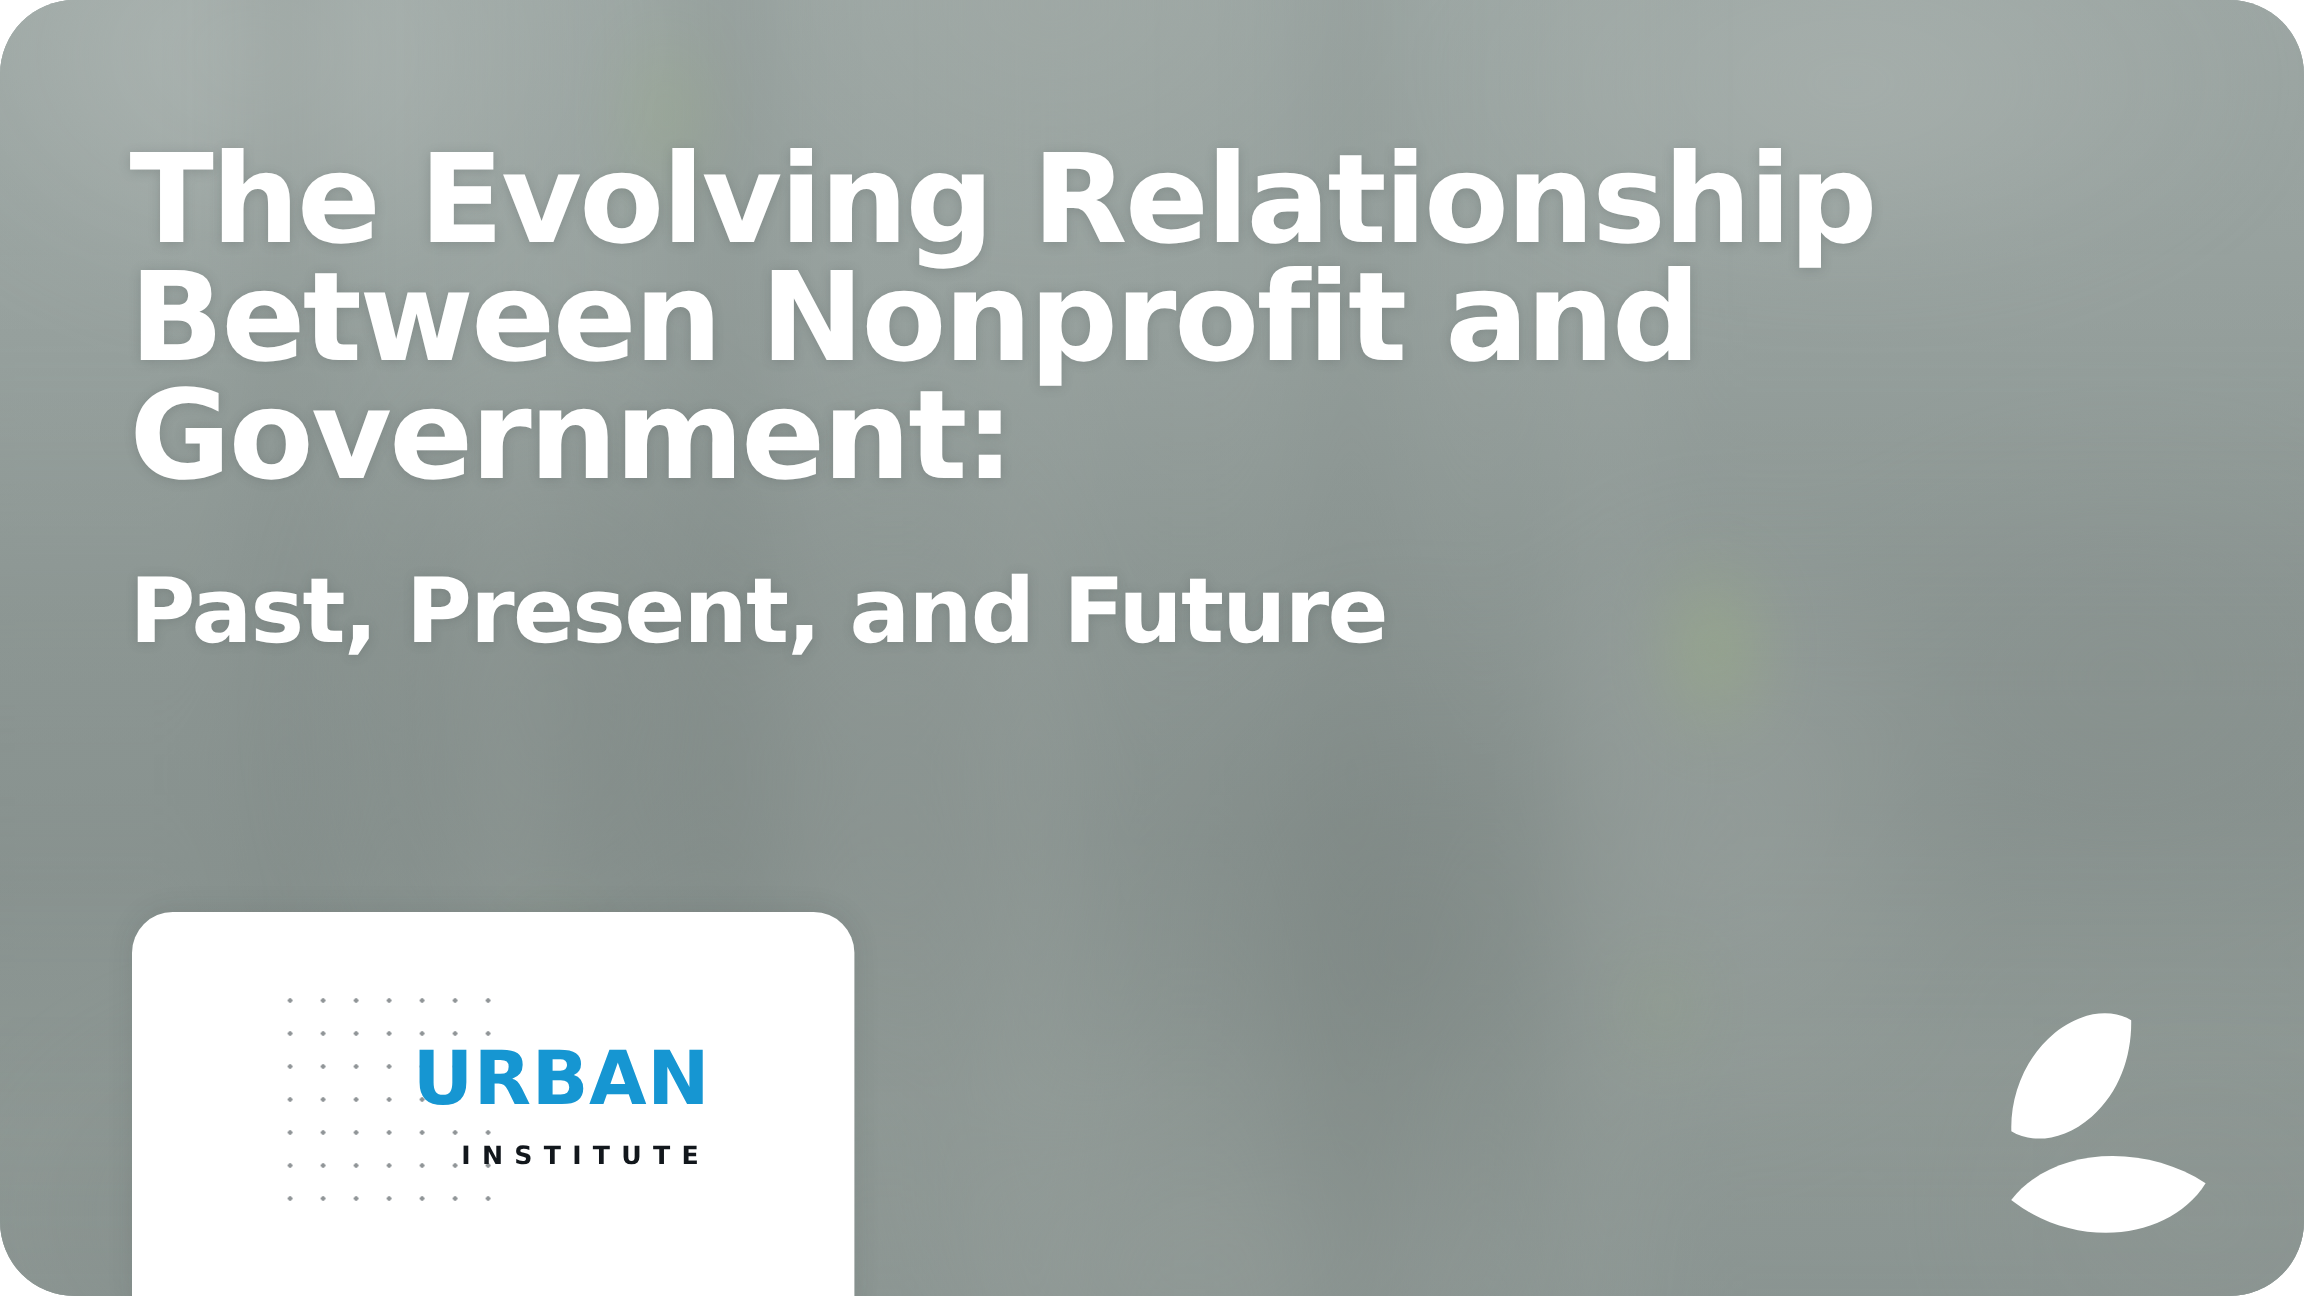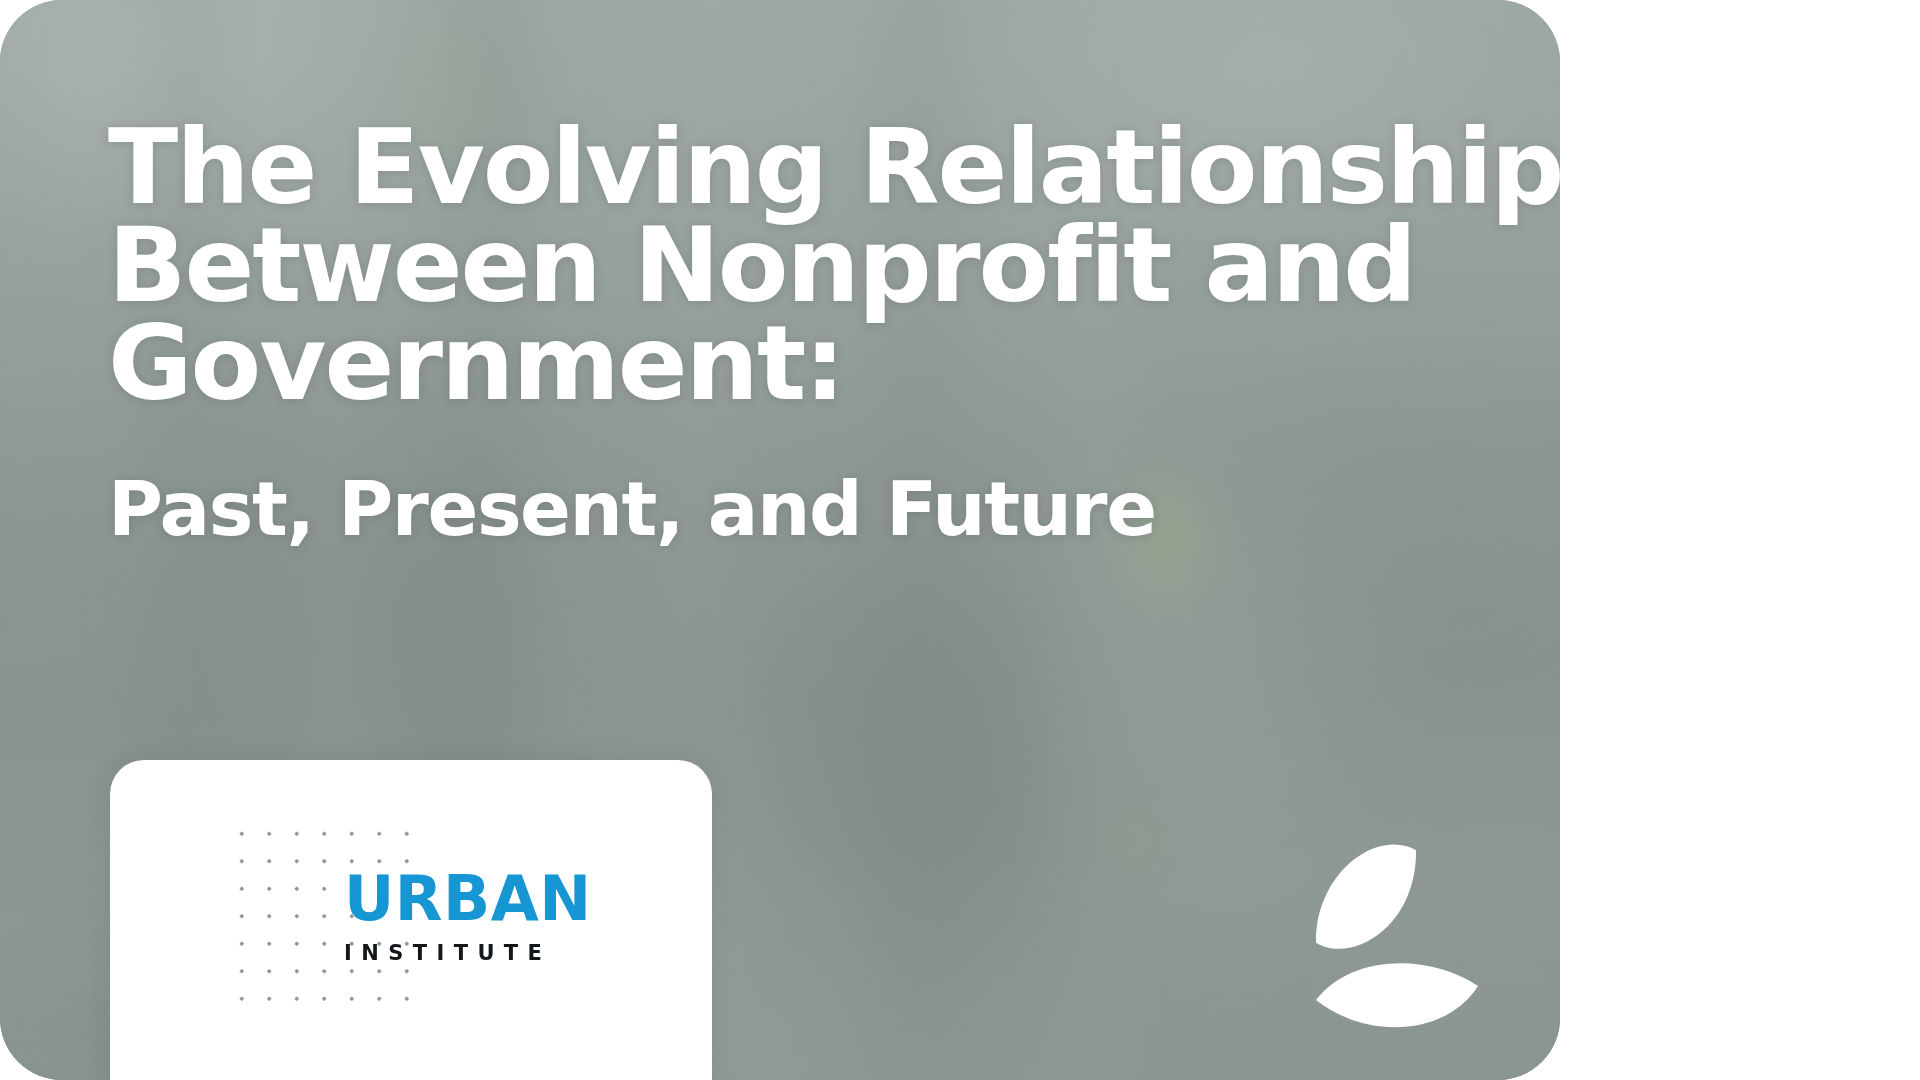--- a/index.html
+++ b/index.html
@@ -1,21 +1,21 @@
 <!DOCTYPE html>
 <html><head>
 <meta charset="utf-8">
 <style>
   html,body{margin:0;padding:0;background:#ffffff;}
   body{width:1920px;height:1080px;overflow:hidden;font-family:"Liberation Sans",sans-serif;}
 
   
   #slide{
     position:relative;
-    width:1560px;height:1080px;
+    width:1920px;height:1080px;
     border-radius:62px;
     overflow:hidden;
     background:#9aa6a3;
     isolation:isolate;
   }
 
   
   .bg-layer{position:absolute;inset:-80px;}
 
   .bg-base{
@@ -112,20 +112,21 @@
     border-top-right-radius:34px;
     box-shadow:0 -2px 22px rgba(40,48,46,.10);
   }
 
   .logo-wrap{
     position:absolute;
     left:118px;
     top:60px;
     width:420px;
     height:230px;
+    text-align:right;
   }
 
   
   .dot-grid{
     position:absolute;
     left:0;top:0;
     width:196px;   
     height:200px;
     background-image:radial-gradient(circle, #8a8f92 1.7px, rgba(0,0,0,0) 2.0px);
     background-size:27.5px 27.5px;
@@ -141,21 +142,21 @@
   }
   .wm-urban{
     font-family:"DejaVu Sans","Liberation Sans",sans-serif;
     font-weight:700;
     font-size:62px;
     line-height:62px;
     letter-spacing:0.5px;
     color:#1696d2;
   }
   .wm-institute{
-    margin-top:13px;
+    margin-top:23px;
     font-family:"DejaVu Sans","Liberation Sans",sans-serif;
     font-weight:700;
     font-size:21px;
     line-height:21px;
     letter-spacing:9.4px;
     color:#12171c;
   }
 
   
   .leafmark{

